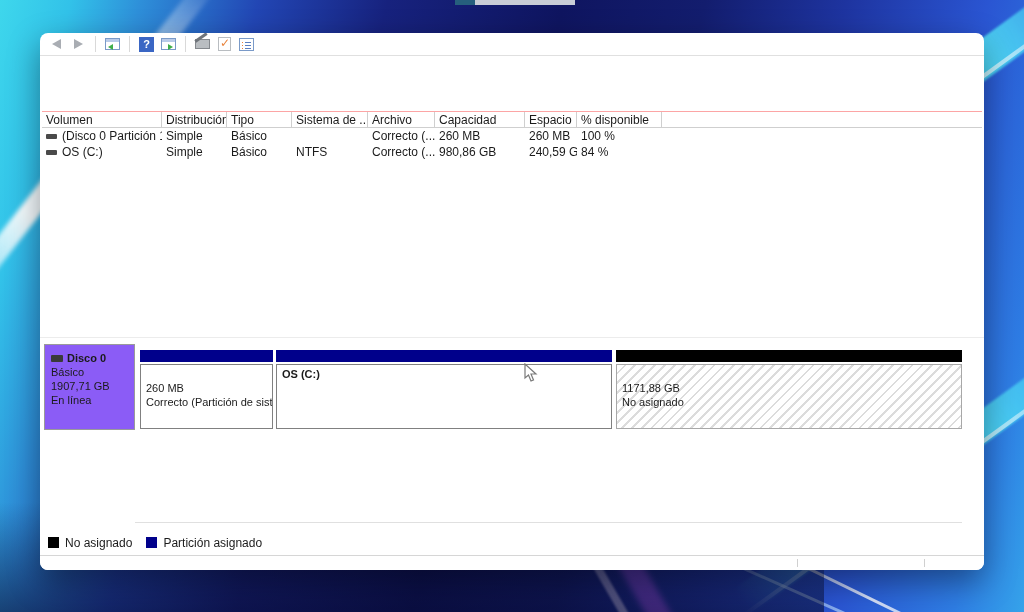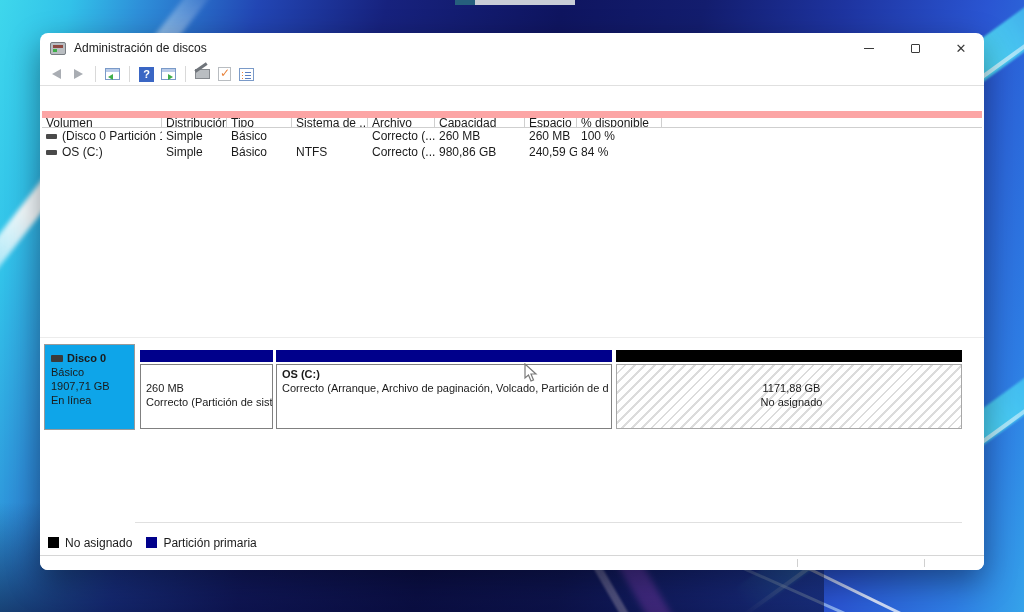--- a/index.html
+++ b/index.html
@@ -86,36 +86,36 @@
   .check-ico:before { content:"✓"; position:absolute; left:1px; top:-2px; color:#e8833c; font-weight:bold; font-size:12px; }
   .list-ico { width:15px; height:13px; background:#fff; border:1px solid #7a9ac8; position:relative; }
   .list-ico:before { content:""; position:absolute; left:5px; top:3px; right:2px; height:1px; background:#5b7fc0;
     box-shadow:0 3px 0 #5b7fc0, 0 6px 0 #5b7fc0; }
   .list-ico:after { content:""; position:absolute; left:2px; top:3px; width:1px; height:1px; background:#e8833c;
     box-shadow:0 3px 0 #e8833c, 0 6px 0 #e8833c; }
 
   
   .vol-table { position:absolute; left:2px; right:2px; top:78px; }
   .vt-row { display:flex; height:17px; align-items:center; }
-  .vt-head { border-top:7px solid #fca5a5; border-bottom:1px solid #cfcfcf; }
+  .vt-head { border-top:1px solid #fca5a5; border-bottom:1px solid #cfcfcf; }
   .vt-head .c { border-right:1px solid #cfcfcf; height:100%; display:flex; align-items:center; }
   .c { padding:0 4px; overflow:hidden; white-space:nowrap; flex:none; }
   .c0{width:120px}.c1{width:65px}.c2{width:65px}.c3{width:76px}.c4{width:67px}
   .c5{width:90px}.c6{width:52px}.c7{width:85px}.cfill{flex:1 1 auto; border-right:none!important;}
   .vt-body .vt-row { height:16px; }
   .vol-ico { display:inline-block; width:11px; height:5px; background:#4a4a4a;
     border-radius:1px; margin-right:5px; flex:none; }
   .vol-name { display:flex; align-items:center; }
 
   .pane-split { position:absolute; left:0; right:0; top:304px; height:1px; background:#ececec; }
 
   
   .disk-row { position:absolute; left:4px; }
   .dh-box { position:absolute; left:0; top:0; width:91px; height:100%;
-    border:1px solid #9a9a9a; background:#0ea5e9; padding:6px 2px 0 6px; font-size:11px; line-height:14px; }
+    border:1px solid #9a9a9a; background:#8b5cf6; padding:6px 2px 0 6px; font-size:11px; line-height:14px; }
   .dh-title { font-weight:bold; display:flex; align-items:center; gap:4px; }
   .disk-ico { width:12px; height:7px; background:#3a3a3a; border-radius:1px; flex:none; }
   .unk-ico { width:10px; height:10px; border-radius:50%; background:#c0392b; position:relative; flex:none; }
   .unk-ico:before { content:""; position:absolute; left:2px; top:4px; width:6px; height:2px; background:#fff; }
   .unk-ico:after { content:"*"; position:absolute; left:-5px; top:-4px; color:#c0392b; font-size:10px; }
 
   .part { position:absolute; top:0; height:100%; }
   .part-band { height:12px; margin-top:6px; }
   .band-primary { background:#00008b; }
   .band-unalloc { background:#000000; }
@@ -155,35 +155,20 @@
   <div class="wp-purple2"></div>
   <div class="wp-wline1"></div>
   <div class="wp-wline2"></div>
   <div class="wp-bottom-dark"></div>
 </div>
 <div class="strip-teal"></div>
 <div class="strip-gray"></div>
 
 <div class="win">
 
-  <div class="titlebar">
-    <div class="title-icon"></div>
-    <div class="title-text">Administración de discos</div>
-    <div class="controls">
-      <div class="ctrl">
-          <div class="glyph-min"></div>
-        </div>
-      <div class="ctrl">
-          <div class="glyph-max"></div>
-        </div>
-      <div class="ctrl">
-          <span class="glyph-close">✕</span>
-        </div>
-    </div>
-  </div>
 
 
   <div class="toolbar">
     <div class="tb-btn">
         <div class="arrow arrow-back"></div>
       </div>
     <div class="tb-btn">
         <div class="arrow arrow-fwd"></div>
       </div>
     <div class="tb-sep"></div>
@@ -272,43 +257,42 @@
       <div class="part-body">
         <div class="lbl"></div>
         <div>260 MB</div>
         <div>Correcto (Partición de sist</div>
       </div>
     </div>
     <div class="part" style="left:232px; width:336px;">
       <div class="part-band band-primary"></div>
       <div class="part-body">
         <div class="lbl">OS (C:)</div>
-        <div>Correcto (Arranque, Archivo de paginación, Volcado, Partición de d</div>
-      </div>
-    </div>
-    <div class="part unalloc" style="left:572px; width:346px;text-align:center;">
+      </div>
+    </div>
+    <div class="part unalloc" style="left:572px; width:346px;">
       <div class="part-band band-unalloc"></div>
       <div class="part-body">
         <div class="lbl"></div>
         <div>1171,88 GB</div>
         <div>No asignado</div>
       </div>
     </div>
   </div>
 
   <div class="d1-bottom"></div>
 
   <div class="legend">
     <div class="lg-item">
       <span class="swatch sw-black"></span>
       <span>No asignado</span>
     </div>
     <div class="lg-item">
       <span class="swatch sw-navy"></span>
-      <span>Partición primaria</span>
+      <span>Partición asignado</span>
     </div>
   </div>
 
   <div class="statusbar">
     <div class="sb-sep sb-sep1"></div>
     <div class="sb-sep sb-sep2"></div>
   </div>
 
   <svg class="cursor" width="14" height="20" viewBox="0 0 14 20">
     <polygon points="1,1 1,15 4.5,12 7,18 9.5,17 7,11 12,11" fill="#ffffff" stroke="#7a7a7a" stroke-width="1.2"></polygon>

